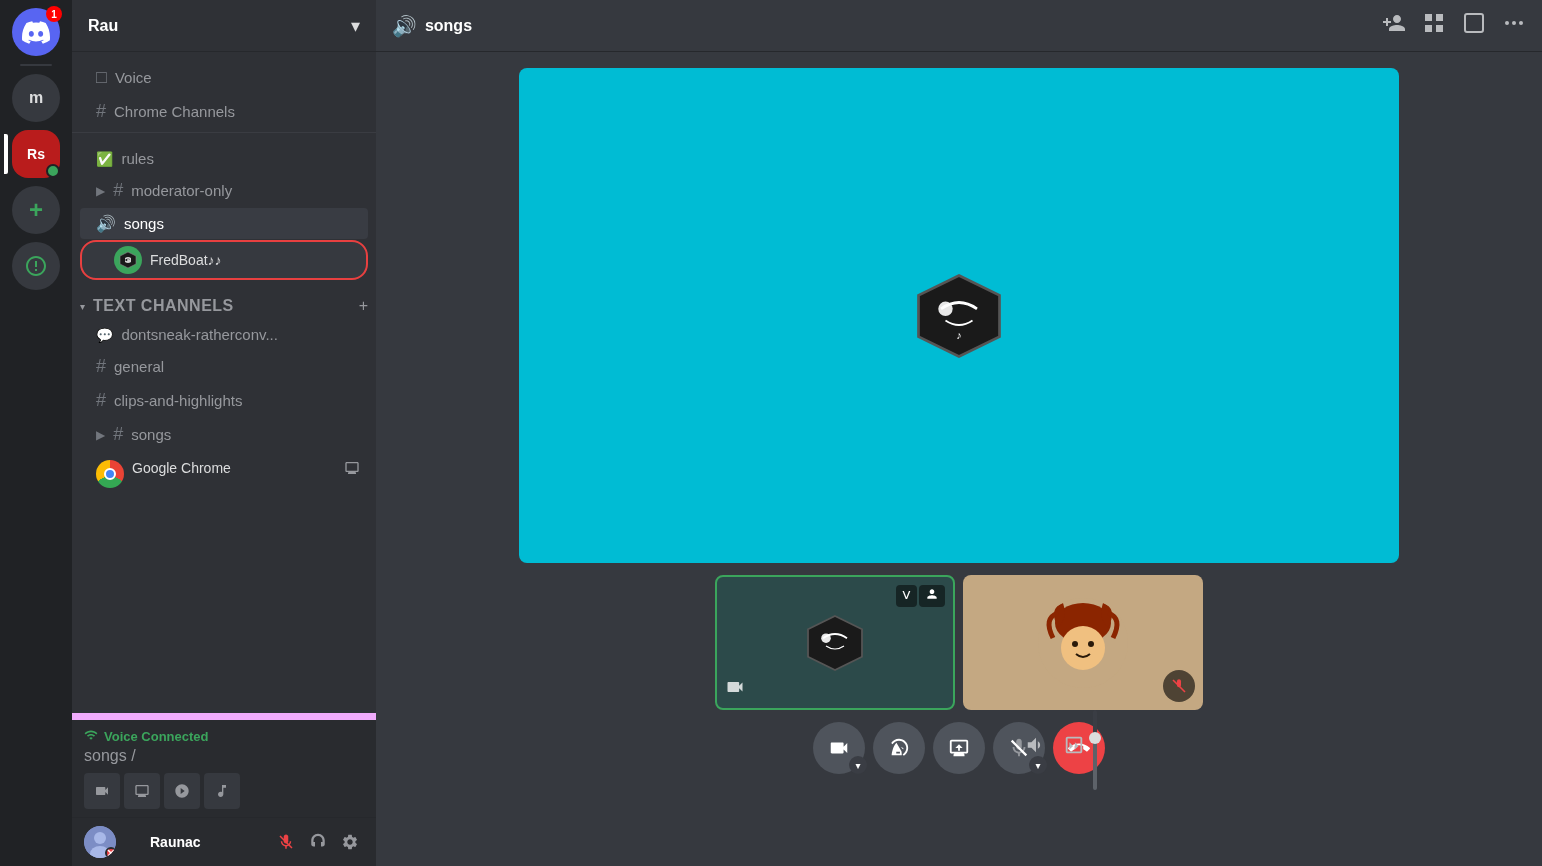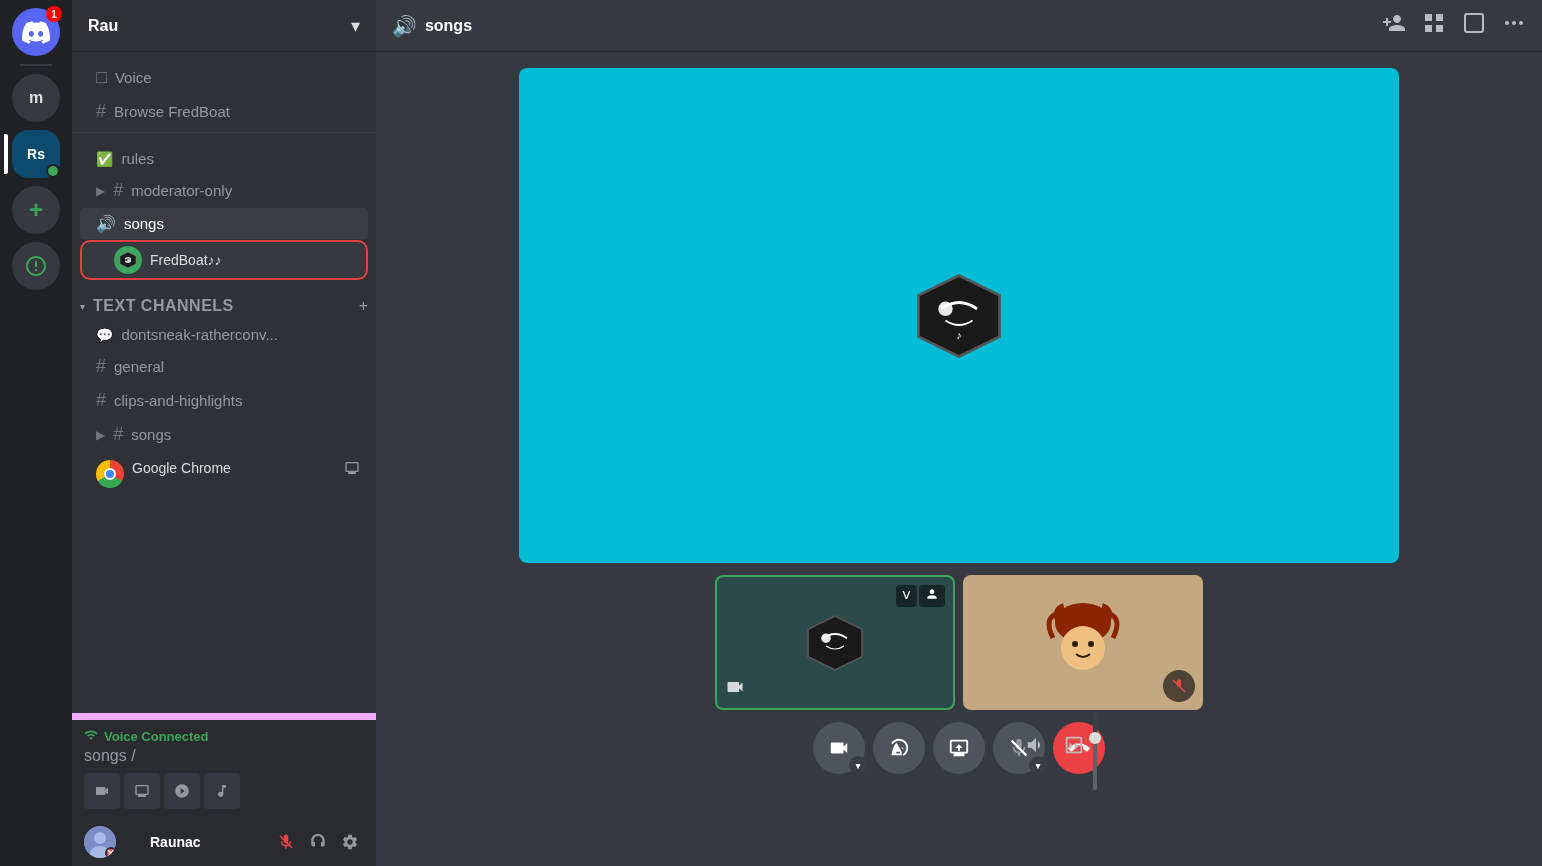--- a/index.html
+++ b/index.html
@@ -184,21 +184,21 @@
       display: flex;
       align-items: center;
       gap: 8px;
       cursor: pointer;
       border-radius: 4px;
       margin: 1px 8px;
     }
     .voice-user.highlighted {
       background: #36393f;
       border: 2px solid #e84040;
-      border-radius: 10px;
+      border-radius: 16px;
     }
     .voice-avatar {
       width: 28px;
       height: 28px;
       border-radius: 50%;
       background: #5865f2;
       display: flex;
       align-items: center;
       justify-content: center;
       font-size: 12px;
@@ -543,21 +543,21 @@
 <div class="server-list">
   <div class="server-icon discord-home notification-dot">
     <svg width="28" height="28" viewBox="0 0 71 55" fill="white">
       <path d="M60.1 4.9A58.5 58.5 0 0 0 45.7 0.5a40.5 40.5 0 0 0-1.8 3.7 54.2 54.2 0 0 0-16.2 0A39 39 0 0 0 25.9 0.5 58.4 58.4 0 0 0 11.4 4.9C1.6 19.7-1 34 0.3 48.2a58.9 58.9 0 0 0 17.9 9.1 44.4 44.4 0 0 0 3.8-6.2 38.4 38.4 0 0 1-6-2.9c.5-.4 1-.7 1.5-1.1a42 42 0 0 0 36 0c.5.4 1 .7 1.5 1.1a38.3 38.3 0 0 1-6 2.9 44.2 44.2 0 0 0 3.8 6.2 58.7 58.7 0 0 0 17.9-9.1C72.2 31.7 68.2 17.5 60.1 4.9zM23.7 39.5c-3.5 0-6.4-3.2-6.4-7.2s2.8-7.2 6.4-7.2c3.5 0 6.4 3.2 6.4 7.2s-2.9 7.2-6.4 7.2zm23.6 0c-3.5 0-6.4-3.2-6.4-7.2s2.8-7.2 6.4-7.2c3.5 0 6.4 3.2 6.4 7.2s-2.9 7.2-6.4 7.2z"></path>
     </svg>
   </div>
   <div class="server-divider"></div>
   <div class="server-icon letter-m" style="font-size:16px; font-weight:600; background:#36393f; color:#dcddde;">
     <span>m</span>
   </div>
-  <div class="server-icon active-server" style="position:relative; border-radius:16px; background:#0c4a6e;">
+  <div class="server-icon active-server" style="position:relative; border-radius:16px; background:#b91c1c;">
     <div class="active-indicator"></div>
     <span style="font-size:14px; font-weight:700; color:white;">Rs</span>
     <div class="online-badge"></div>
   </div>
   <div class="server-icon add-server">
     <span>+</span>
   </div>
   <div class="server-icon discover">
     <svg width="24" height="24" viewBox="0 0 24 24" fill="#3ba55c">
       <path d="M12 2C6.48 2 2 6.48 2 12s4.48 10 10 10 10-4.48 10-10S17.52 2 12 2zm0 18c-4.41 0-8-3.59-8-8s3.59-8 8-8 8 3.59 8 8-3.59 8-8 8zm-1-13h2v6h-2zm0 8h2v2h-2z"></path>
@@ -574,21 +574,21 @@
 
   <div class="channel-list">
 
     <div class="channel-item">
       <span class="channel-icon">□</span>
       <span>Voice</span>
     </div>
 
     <div class="channel-item">
       <span class="channel-icon">#</span>
-      <span>Browse FredBoat</span>
+      <span>Chrome Channels</span>
     </div>
 
     <div style="height:8px; border-top:1px solid #3a3c42; margin:4px 0;"></div>
 
     <div class="channel-item">
       <span class="channel-icon" style="font-size:14px;">✅</span>
       <span>rules</span>
     </div>
 
     <div class="channel-item">

